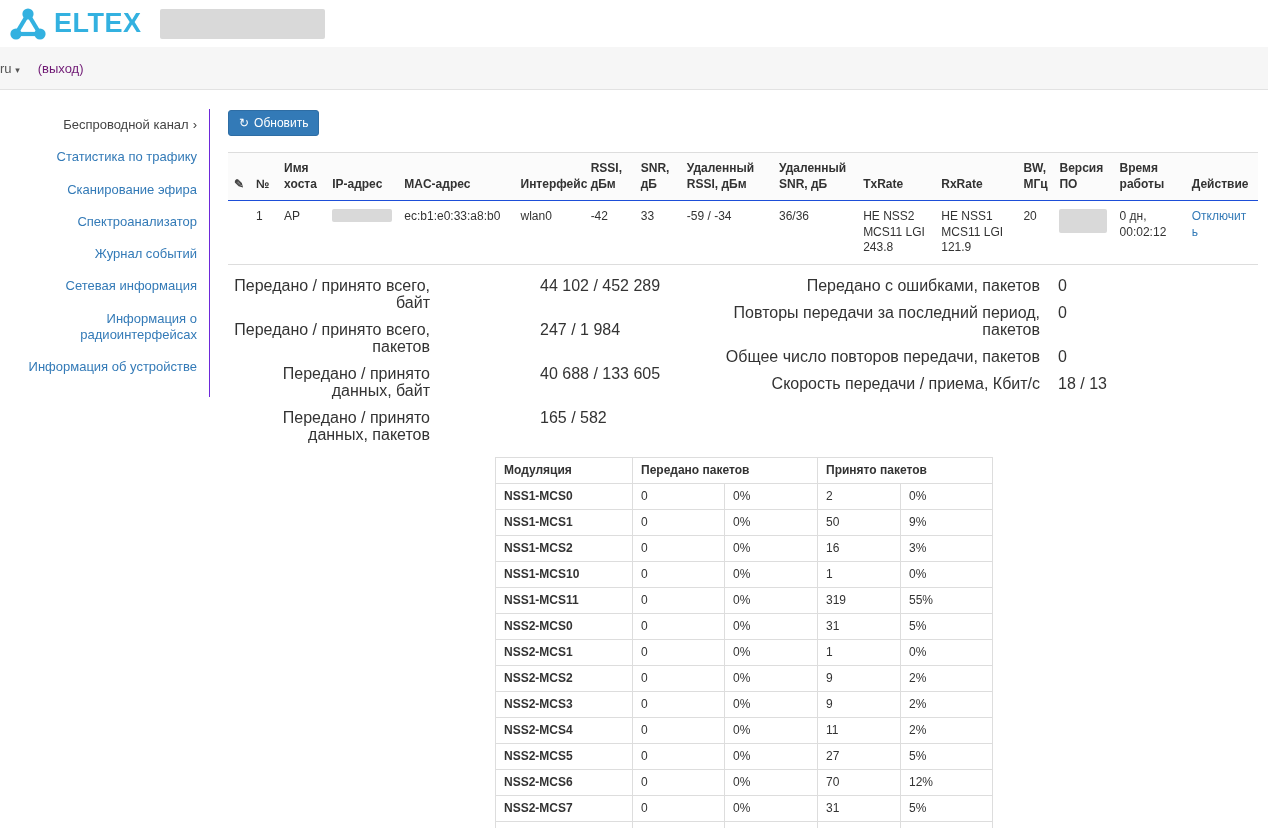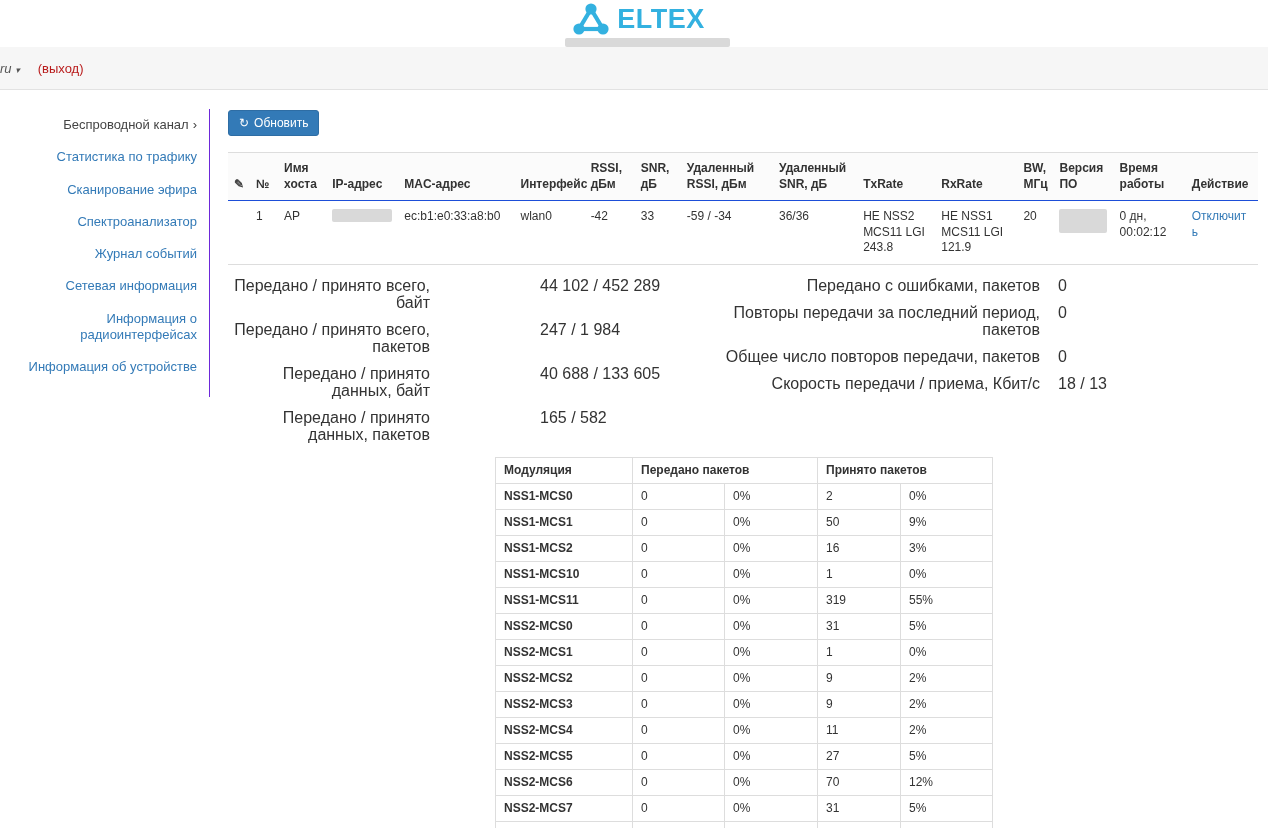--- a/index.html
+++ b/index.html
@@ -2,33 +2,33 @@
 <html><head>
 <meta charset="utf-8">
 <style>
   * { box-sizing: border-box; margin: 0; padding: 0; }
   html, body {
     width: 1268px; height: 828px; overflow: hidden;
     background: #fff; color: #333;
     font-family: "Liberation Sans", sans-serif;
   }
   
-  header { height: 47px; display: flex; align-items: center; padding-left: 8px; background: #fff; flex-direction: column; }
+  header { height: 47px; display: flex; align-items: center; padding-left: 8px; background: #fff; }
   .logo { display: flex; align-items: center; gap: 6px; }
   .logo-text { font-size: 27px; font-weight: bold; color: #33b1e0; letter-spacing: .5px; }
   .model-redacted { width: 165px; height: 30px; background: #d9d9d9; border-radius: 2px; margin-left: 18px; }
   
   nav { height: 43px; background: #f6f6f6; border-bottom: 1px solid #e2e2e2; display: flex; justify-content: space-between; }
   #nav-tabs { display: flex; list-style: none; }
   .nav-tab { padding: 0 15px; display: flex; align-items: center; font-size: 13px; color: #666; cursor: pointer; height: 43px; }
   .nav-tab.active { background: #fff; border-left: 1px solid #e2e2e2; border-right: 1px solid #e2e2e2; color: #444; height: 44px; }
   .nav-right { display: flex; align-items: center; gap: 18px; padding-right: 16px; font-size: 13px; }
-  .lang { color: #555; cursor: pointer; font-style: italic; }
+  .lang { color: #555; cursor: pointer; }
   .caret { font-size: 9px; color: #555; }
-  .logout { color: #b91c1c; text-decoration: none; cursor: pointer; }
+  .logout { color: #701a75; text-decoration: none; cursor: pointer; }
   
   .content { display: flex; }
   aside { width: 210px; padding-top: 19px; }
   #sidebar-list { list-style: none; border-right: 1px solid #6d28d9; padding: 0 12px 14px 24px; }
   .side-item { padding: 8px 0; text-align: right; font-size: 13px; color: #337ab7; cursor: pointer; line-height: 1.25; }
   .side-item.active { color: #444; cursor: default; }
   .side-arrow { margin-left: 4px; color: #444; }
   main { flex: 1; padding: 20px 10px 0 18px; }
   
   .btn-refresh { background: #337ab7; border: 1px solid #2e6da4; color: #fff; font-size: 12px;

